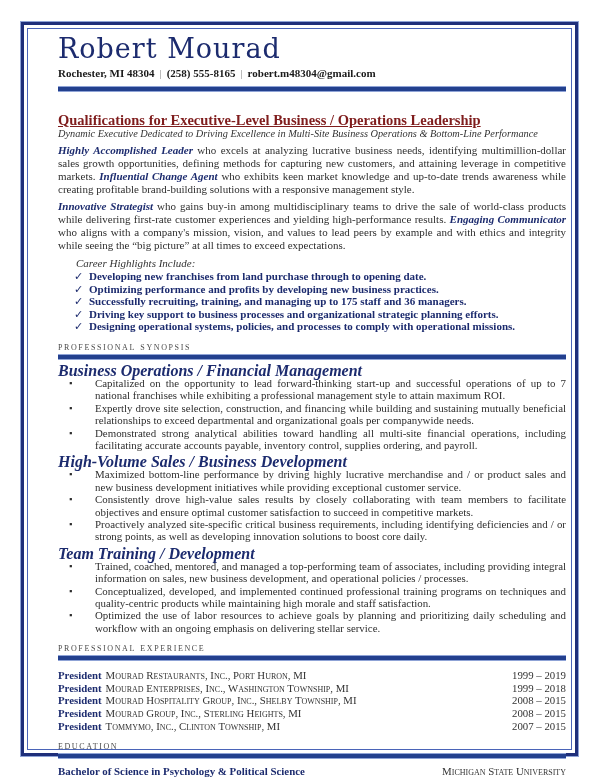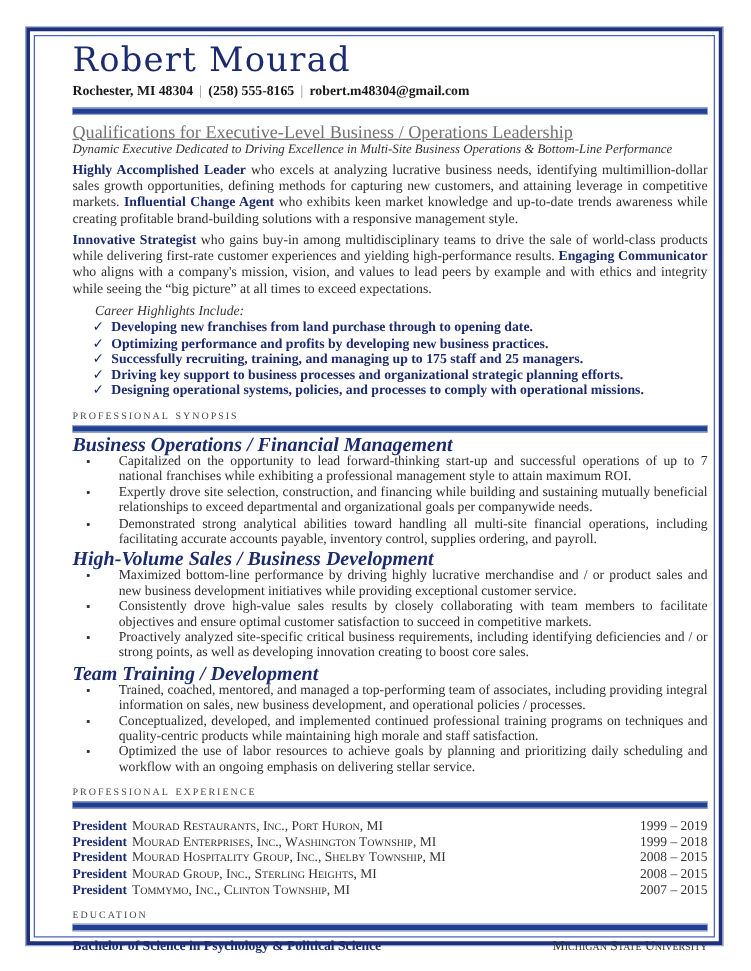--- a/index.html
+++ b/index.html
@@ -8,25 +8,25 @@
   .frame-outer { position:absolute; left:21px; top:22px; width:551px; height:728px;
                  border:3px solid #1f2f7a; box-shadow: 0 0 0 1px #8fa3d6; }
   .frame-inner { position:absolute; left:3px; top:3px; right:3px; bottom:3px;
                  border:1px solid #4a64b8; }
   .content { position:absolute; left:58px; top:34px; width:508px; }
   .name { font-size:27px; color:#1c2b6e; letter-spacing:1px; line-height:30px; margin:0;
           font-weight:normal; font-family:"DejaVu Serif", serif; }
   .contact { font-size:11px; font-weight:bold; color:#1a1a1a; margin-top:3px; line-height:13px; }
   .contact .sep { color:#888; font-weight:normal; margin:0 5px; }
   .rule { height:4px; background:#23408e; border-top:1px solid #8fa3d6; border-bottom:1px solid #8fa3d6; margin-top:6px; }
-  .qual-title { font-size:14.5px; font-weight:normal; color:#737373; text-decoration:underline;
-                margin-top:6px; line-height:16px; }
+  .qual-title { font-size:14.5px; font-weight:bold; color:#7f1d1d; text-decoration:underline;
+                margin-top:20px; line-height:16px; }
   .qual-sub { font-size:10.3px; font-style:italic; color:#333; line-height:12px; }
   .para { font-size:11px; text-align:justify; line-height:13px; margin-top:4px; color:#2e2e2e; }
-  .para b { color:#1c2b6e; }
+  .para b { color:#1c2b6e;font-style:italic; }
   .hl-label { font-size:11px; font-style:italic; color:#333; margin-top:5px; margin-left:18px; line-height:13px; }
   .hl-list { list-style:none; padding:0; margin:0 0 0 16px; }
   .hl-list li { font-size:11px; font-weight:bold; color:#1c2b6e; line-height:12.6px; }
   .hl-list li .chk { color:#1c2b6e; display:inline-block; width:15px; font-weight:normal; }
   .sec-title { font-size:11.5px; color:#4a4a4a; letter-spacing:1.6px; font-variant:small-caps;
                margin-top:7px; line-height:12px; text-transform:lowercase; }
   .sec-title::first-letter { }
   .sub-head { font-size:16px; font-style:italic; font-weight:bold; color:#1c2b6e; margin-top:5px; line-height:12px; }
   .bullets { list-style:none; margin:0; padding:0 0 0 27px; }
   .bullets li { font-size:10.9px; line-height:12.4px; text-align:justify; position:relative; padding-left:10px; color:#2e2e2e; }
@@ -61,40 +61,40 @@
     <b>Highly Accomplished Leader</b><span> who excels at analyzing lucrative business needs, identifying multimillion-dollar sales growth opportunities, defining methods for capturing new customers, and attaining leverage in competitive markets.  </span><b>Influential Change Agent</b><span> who exhibits keen market knowledge and up-to-date trends awareness while creating profitable brand-building solutions with a responsive management style.</span>
   </div>
   <div class="para">
     <b>Innovative Strategist</b><span> who gains buy-in among multidisciplinary teams to drive the sale of world-class products while delivering first-rate customer experiences and yielding high-performance results. </span><b>Engaging Communicator</b><span> who aligns with a company's mission, vision, and values to lead peers by example and with ethics and integrity while seeing the “big picture” at all times to exceed expectations.</span>
   </div>
 
   <div class="hl-label">Career Highlights Include:</div>
   <ul class="hl-list">
     <li><span class="chk">✓</span><span>Developing new franchises from land purchase through to opening date.</span></li>
     <li><span class="chk">✓</span><span>Optimizing performance and profits by developing new business practices.</span></li>
-    <li><span class="chk">✓</span><span>Successfully recruiting, training, and managing up to 175 staff and 25 managers.</span></li>
+    <li><span class="chk">✓</span><span>Successfully recruiting, training, and managing up to 175 staff and 36 managers.</span></li>
     <li><span class="chk">✓</span><span>Driving key support to business processes and organizational strategic planning efforts.</span></li>
     <li><span class="chk">✓</span><span>Designing operational systems, policies, and processes to comply with operational missions.</span></li>
   </ul>
 
   <div class="sec-title">Professional Synopsis</div>
   <div class="rule" style="margin-top:2px"></div>
 
   <div class="sub-head">Business Operations / Financial Management</div>
   <ul class="bullets">
     <li>Capitalized on the opportunity to lead forward-thinking start-up and successful operations of up to 7 national franchises while exhibiting a professional management style to attain maximum ROI.</li>
     <li>Expertly drove site selection, construction, and financing while building and sustaining mutually beneficial relationships to exceed departmental and organizational goals per companywide needs.</li>
     <li>Demonstrated strong analytical abilities toward handling all multi-site financial operations, including facilitating accurate accounts payable, inventory control, supplies ordering, and payroll.</li>
   </ul>
 
   <div class="sub-head">High-Volume Sales / Business Development</div>
   <ul class="bullets">
     <li>Maximized bottom-line performance by driving highly lucrative merchandise and / or product sales and new business development initiatives while providing exceptional customer service.</li>
     <li>Consistently drove high-value sales results by closely collaborating with team members to facilitate objectives and ensure optimal customer satisfaction to succeed in competitive markets.</li>
-    <li>Proactively analyzed site-specific critical business requirements, including identifying deficiencies and / or strong points, as well as developing innovation creating to boost core sales.</li>
+    <li>Proactively analyzed site-specific critical business requirements, including identifying deficiencies and / or strong points, as well as developing innovation solutions to boost core daily.</li>
   </ul>
 
   <div class="sub-head">Team Training / Development</div>
   <ul class="bullets">
     <li>Trained, coached, mentored, and managed a top-performing team of associates, including providing integral information on sales, new business development, and operational policies / processes.</li>
     <li>Conceptualized, developed, and implemented continued professional training programs on techniques and quality-centric products while maintaining high morale and staff satisfaction.</li>
     <li>Optimized the use of labor resources to achieve goals by planning and prioritizing daily scheduling and workflow with an ongoing emphasis on delivering stellar service.</li>
   </ul>
 
   <div class="sec-title">Professional Experience</div>

